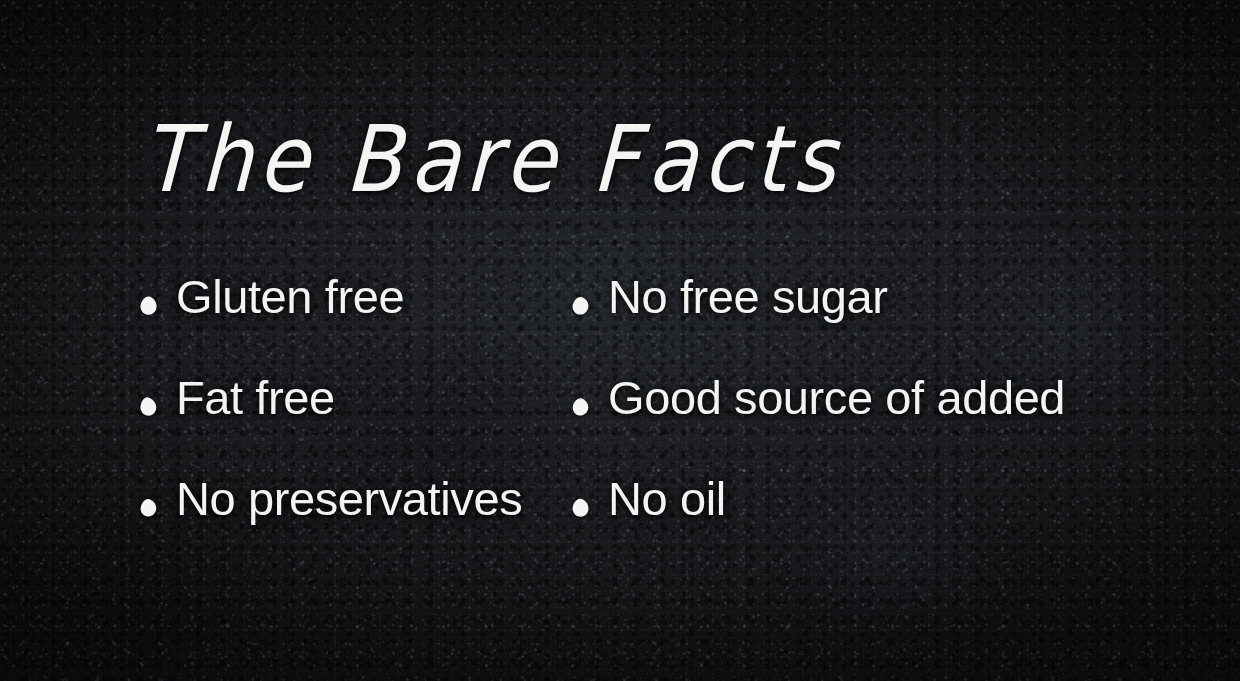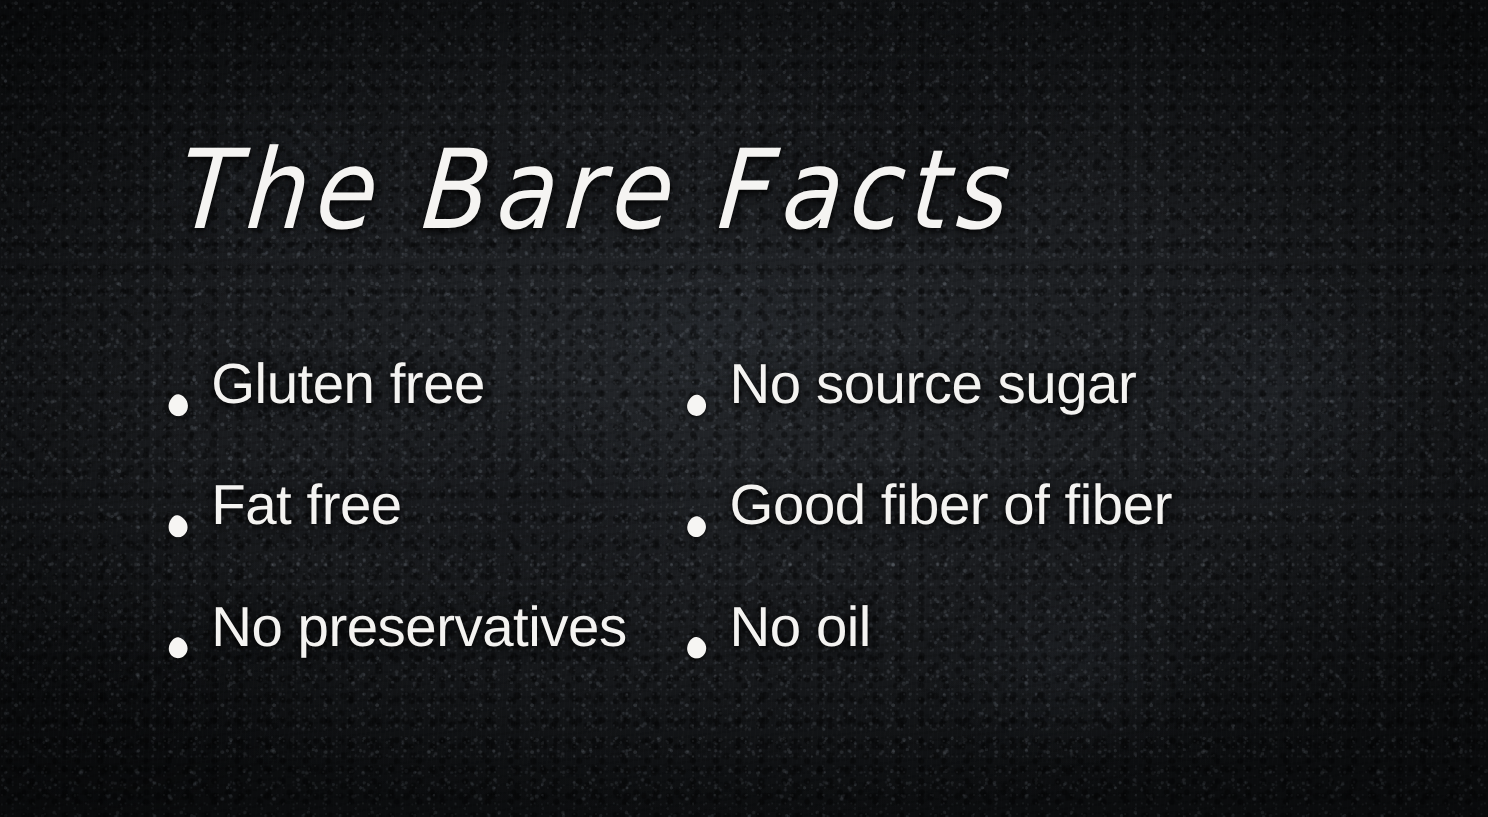--- a/index.html
+++ b/index.html
@@ -129,21 +129,21 @@
     top: 246px;
     width: 1010px;
     display: grid;
     grid-template-columns: 432px 1fr;
     grid-auto-rows: 101px;
     column-gap: 0;
   }
 
   .fact {
     display: flex;
-    align-items: flex-end;
+    align-items: center;
     gap: 19px;
   }
 
   .bullet {
     flex: 0 0 auto;
     width: 17px;
     height: 19px;
     margin-top: 17px;
     display: block;
     filter: drop-shadow(0 1px 2px rgba(0,0,0,.8));
@@ -189,39 +189,39 @@
         </span>
         <span class="fact-label">Gluten free</span>
       </div>
 
       <div class="fact">
         <span class="bullet">
           <svg viewBox="0 0 17 19" aria-hidden="true">
             <path d="M9.4 1.0C13.2 1.8 16.7 5.9 16.4 10.5c-.3 4.5-3.9 8.2-8.2 8.1C3.7 18.5 0.3 14.7 0.6 10.2 0.9 5.6 5.1 0.1 9.4 1.0Z" fill="#f6f5f3"></path>
           </svg>
         </span>
-        <span class="fact-label">No source sugar</span>
+        <span class="fact-label">No free sugar</span>
       </div>
 
       <div class="fact">
         <span class="bullet">
           <svg viewBox="0 0 17 19" aria-hidden="true">
             <path d="M8.2 0.4C12.1 1.4 16.2 5.4 16.3 10.1c.1 4.7-3.4 8.6-7.8 8.6-4.5 0-8.0-3.8-8.0-8.4C0.5 5.8 4.0-0.7 8.2 0.4Z" fill="#f6f5f3"></path>
           </svg>
         </span>
         <span class="fact-label">Fat free</span>
       </div>
 
       <div class="fact">
         <span class="bullet">
           <svg viewBox="0 0 17 19" aria-hidden="true">
             <path d="M9.8 1.4C13.5 2.6 16.9 6.7 16.2 11.2c-.7 4.4-4.5 7.8-8.8 7.3C3.2 18.0 0.1 13.9 0.8 9.5 1.5 5.0 5.6 0.2 9.8 1.4Z" fill="#f6f5f3"></path>
           </svg>
         </span>
-        <span class="fact-label">Good fiber of fiber</span>
+        <span class="fact-label">Good source of added</span>
       </div>
 
       <div class="fact">
         <span class="bullet">
           <svg viewBox="0 0 17 19" aria-hidden="true">
             <path d="M9.2 1.2C13.0 2.2 16.6 6.3 16.3 10.8c-.4 4.5-4.1 8.0-8.4 7.7C3.4 18.2 0.2 14.3 0.7 9.8 1.2 5.3 5.2 0.2 9.2 1.2Z" fill="#f6f5f3"></path>
           </svg>
         </span>
         <span class="fact-label">No preservatives</span>
       </div>

